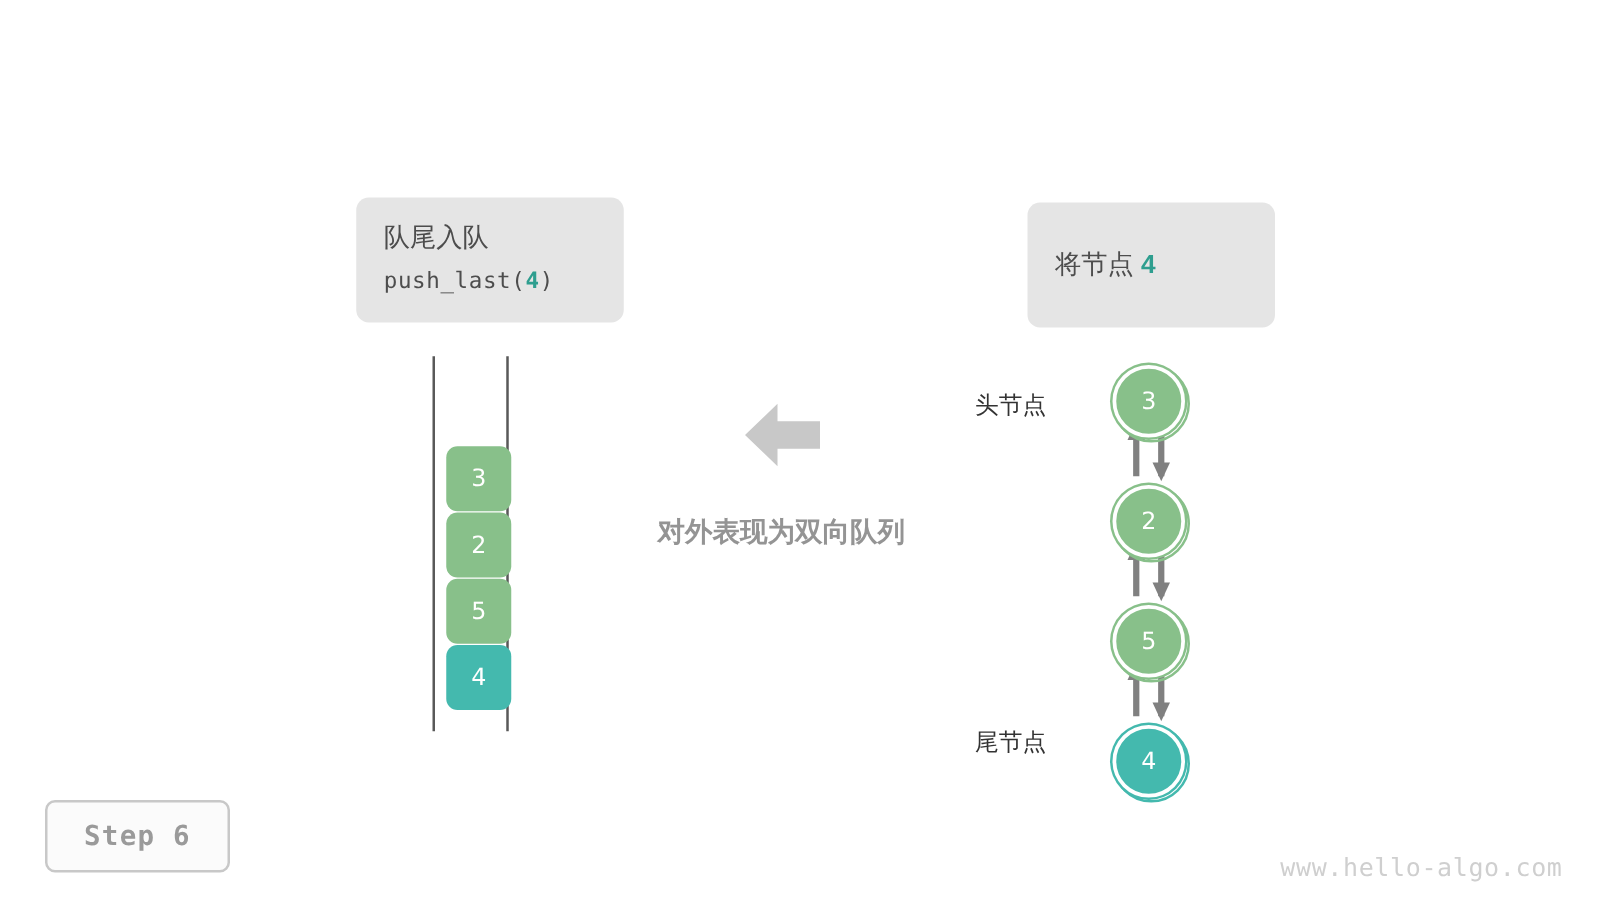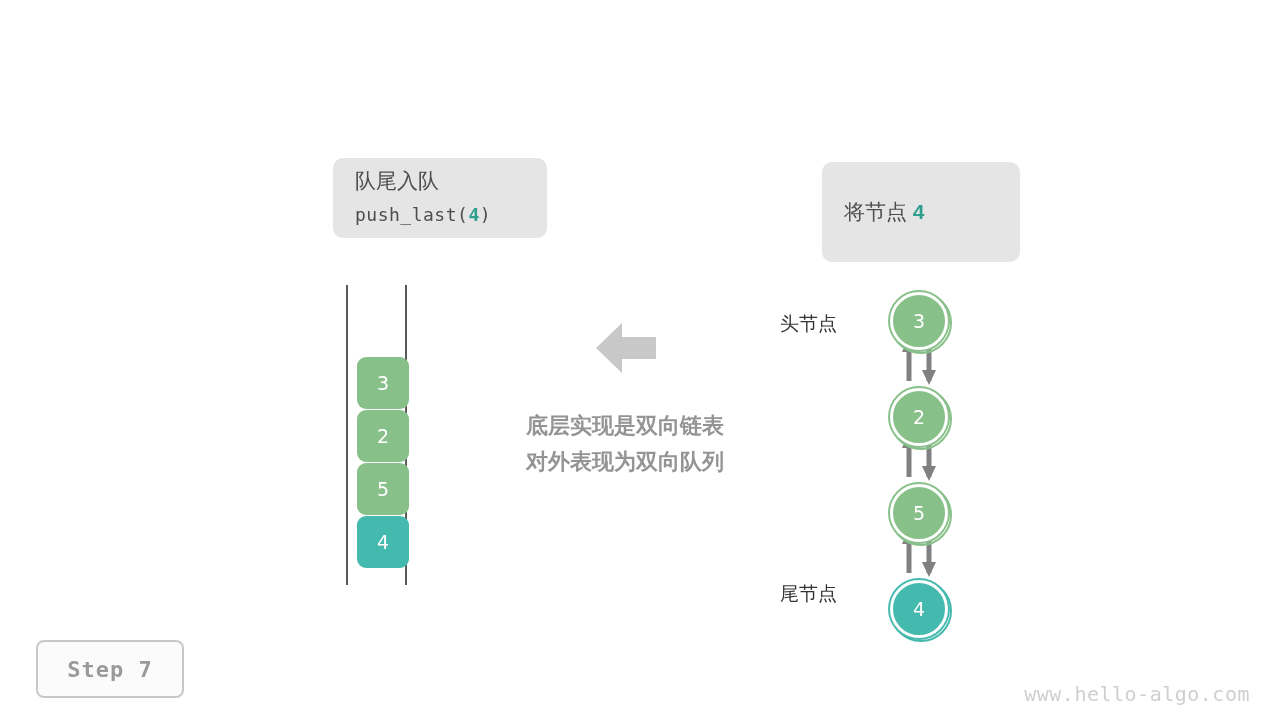--- a/index.html
+++ b/index.html
@@ -43,21 +43,21 @@
   .accent {
     color: #2e9e8f;
     font-weight: bold;
   }
   .accent-mono {
     color: #2e9e8f;
     font-family: "DejaVu Sans Mono", "Liberation Mono", monospace;
     font-weight: bold;
   }
 
-  #callout-left  { left: 285px; top: 158px; width: 214px; height: 80px; margin-left: 48px; }
+  #callout-left  { left: 285px; top: 158px; width: 214px; height: 100px; }
   #callout-right { left: 822px; top: 162px; width: 198px; height: 100px; }
 
   
   #deque-container {
     position: absolute;
     left: 344px;
     top: 285px;
     width: 65px;
     height: 300px;
   }
@@ -215,21 +215,20 @@
       </div>
   </div>
 
   <div id="flow-arrow">
     <svg width="60" height="56" viewBox="0 0 60 56">
       <polygon points="0,28 26,3 26,17 60,17 60,39 26,39 26,53" fill="#c8c8c8"></polygon>
     </svg>
   </div>
 
   <div id="center-caption">
-    <div>底层实现是双向链表</div>
     <div>对外表现为双向队列</div>
   </div>
 
   <div id="linked-list">
 
     <svg class="link-arrows" style="top:0; height:360px;" width="58" height="360" viewBox="0 0 58 360">
       <g stroke="#808080" stroke-width="5" fill="none">
 
         <line x1="19" y1="96" x2="19" y2="56"></line>
         <line x1="39" y1="56" x2="39" y2="96"></line>
@@ -265,17 +264,17 @@
         <span style="color:#fff">5</span>
       </div>
     <div class="node" style="top:295px; background:#44b9ae; color:#44b9ae;">
         <span style="color:#fff">4</span>
       </div>
 
     <div class="node-label" style="top:26px;">头节点</div>
     <div class="node-label" style="top:296px;">尾节点</div>
   </div>
 
-  <div id="step-badge">Step 7</div>
+  <div id="step-badge">Step 6</div>
 
   <div id="watermark">www.hello-algo.com</div>
 
 </div>
 
 </body></html>

